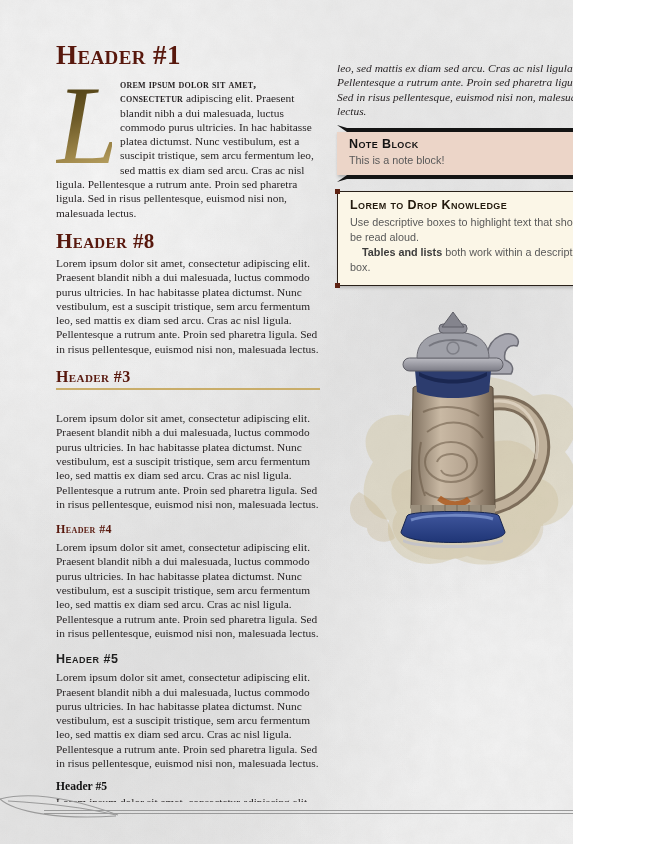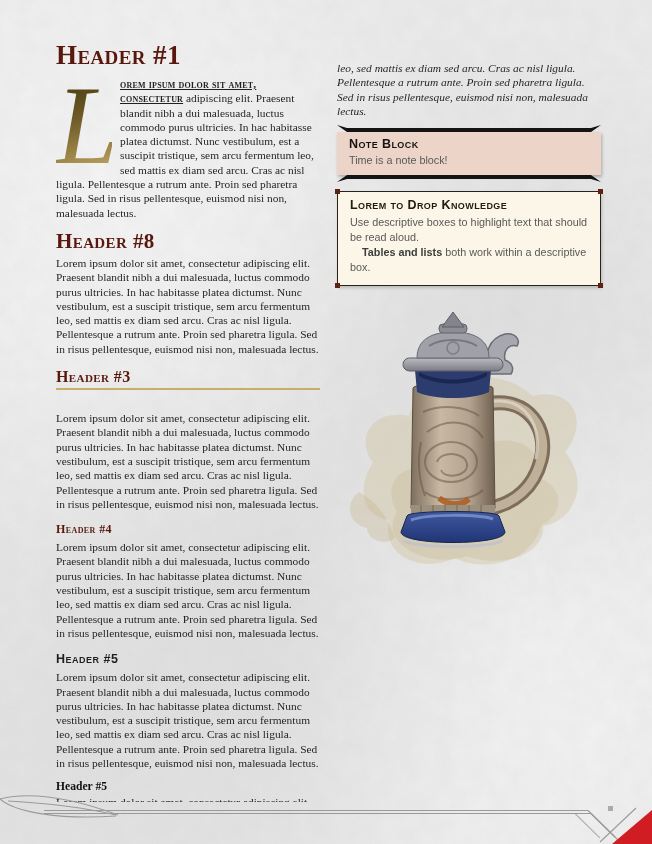--- a/index.html
+++ b/index.html
@@ -1,18 +1,18 @@
 <!DOCTYPE html>
 <html><head>
 <meta charset="utf-8">
 <style>
   html,body{margin:0;padding:0;background:#ffffff;}
   .page{
     position:relative;
-    width:652px;height:844px;
+    width:573px;height:844px;
     background-color:#ececec;
     background-image:
       radial-gradient(ellipse at 18% 22%, rgba(255,255,255,.55), transparent 42%),
       radial-gradient(ellipse at 78% 38%, rgba(197,197,197,.30), transparent 40%),
       radial-gradient(ellipse at 42% 70%, rgba(205,205,205,.35), transparent 45%),
       radial-gradient(ellipse at 88% 85%, rgba(255,255,255,.40), transparent 38%),
       radial-gradient(ellipse at 10% 90%, rgba(200,200,200,.28), transparent 40%);
     overflow:hidden;
     font-family:"Liberation Serif", serif;
     color:#231f20;
@@ -62,21 +62,21 @@
     width:56px;height:98px;
     margin:2px 8px 0 0;
     font-family:"Liberation Serif", serif;
     font-style:italic;
     font-size:112px;line-height:92px;
     background:linear-gradient(165deg,#47390f 0%,#6e5b28 40%,#a28a4c 75%,#c7b272 100%);
     -webkit-background-clip:text;background-clip:text;
     color:transparent;
     text-align:center;
   }
-  .lead-caps{font-variant:small-caps;font-weight:bold;letter-spacing:.2px;text-decoration:underline;}
+  .lead-caps{font-variant:small-caps;font-weight:bold;letter-spacing:.2px;}
   
   .col.right p.continued{margin-top:21px;font-style:italic;}
   
   .note-block{margin-top:7px;}
   .note-bar{display:block;width:100%;height:7px;}
   .note-inner{
     background:#ecd5c8;
     padding:5px 12px 7px 12px;
     box-shadow:1px 2px 3px rgba(0,0,0,.25);
   }
@@ -159,21 +159,21 @@
 
     <div class="col right">
       <p class="body continued">leo, sed mattis ex diam sed arcu. Cras ac nisl ligula. Pellentesque a rutrum ante. Proin sed pharetra ligula. Sed in risus pellentesque, euismod nisi non, malesuada lectus.</p>
 
       <div class="note-block">
         <svg class="note-bar" viewBox="0 0 264 7" preserveAspectRatio="none">
           <polygon points="0,0 10,3 254,3 264,0 254,7 10,7" fill="#141414"></polygon>
         </svg>
         <div class="note-inner">
           <div class="note-title">Note Block</div>
-          <p class="note-body">Time is a note block!</p>
+          <p class="note-body">This is a note block!</p>
         </div>
         <svg class="note-bar" viewBox="0 0 264 7" preserveAspectRatio="none">
           <polygon points="0,7 10,4 254,4 264,7 254,0 10,0" fill="#141414"></polygon>
         </svg>
       </div>
 
       <div class="desc-box">
         <span class="corner-dot tl"></span>
         <span class="corner-dot tr"></span>
         <span class="corner-dot bl"></span>

